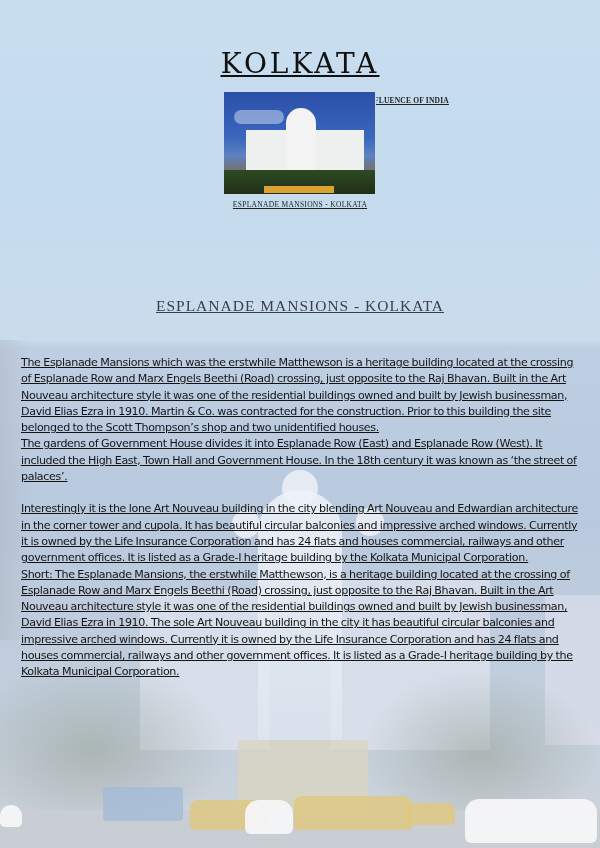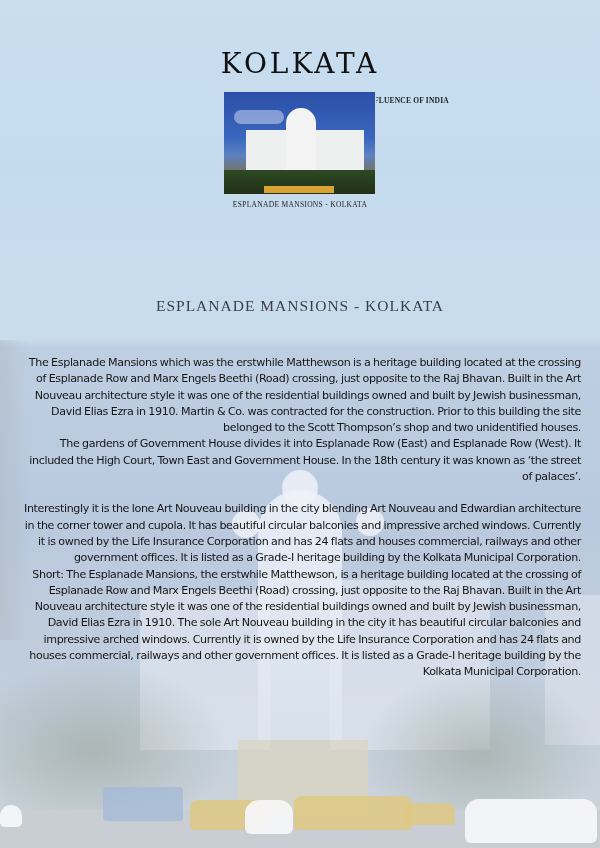--- a/index.html
+++ b/index.html
@@ -1,15 +1,15 @@
 <!DOCTYPE html>
 <html><head>
   <meta charset="utf-8">
   <style>
-    * { box-sizing: border-box; margin: 0; padding: 0; }
+    * { box-sizing: border-box; margin: 0; padding: 0; text-decoration: underline; }
     html, body { width: 600px; height: 848px; overflow: hidden; }
     body {
       position: relative;
       font-family: "DejaVu Sans", sans-serif;
       background: linear-gradient(180deg, #c9dff0 0%, #c4dbee 20%, #c9dcec 40%, #bfcfe3 41%, #b9c9de 60%, #c3cfdc 85%, #cfd5db 100%);
     }
     
     .scene { position: absolute; left: 0; top: 340px; width: 600px; height: 508px; overflow: hidden; }
     .scene .building-tower {
       position: absolute; left: 258px; top: 150px; width: 84px; height: 250px;
@@ -111,21 +111,21 @@
       position: absolute; left: 0; top: 297px; width: 600px; text-align: center;
       font-family: "Liberation Serif", serif; font-size: 15.5px; letter-spacing: 1px; color: #3a3f48;
     }
 
     
     .body-text {
       position: absolute; left: 21px; top: 355px; width: 560px;
       font-family: "DejaVu Sans", sans-serif; font-size: 11.1px; line-height: 16.3px;
       color: #151515; letter-spacing: -0.35px; word-spacing: -0.5px;
     }
-    .body-text p { white-space: normal; text-align: right; }
+    .body-text p { white-space: normal; }
     .gap { height: 16px; }
   </style>
 </head>
 <body>
 
 <div class="scene">
   <div class="tree-edge"></div>
   <div class="wing-left"></div>
   <div class="wing-right"></div>
   <div class="far-right"></div>
@@ -158,17 +158,17 @@
   <div class="ph-trees"></div>
   <div class="ph-taxis"></div>
 </div>
 
 <div class="caption">ESPLANADE MANSIONS - KOLKATA</div>
 
 <div class="section-title">ESPLANADE MANSIONS - KOLKATA</div>
 
 <div class="body-text">
   <p>The Esplanade Mansions which was the erstwhile Matthewson is a heritage building located at the crossing of Esplanade Row and Marx Engels Beethi (Road) crossing, just opposite to the Raj Bhavan. Built in the Art Nouveau architecture style it was one of the residential buildings owned and built by Jewish businessman, David Elias Ezra in 1910. Martin &amp; Co. was contracted for the construction. Prior to this building the site belonged to the Scott Thompson’s shop and two unidentified houses.</p>
-  <p>The gardens of Government House divides it into Esplanade Row (East) and Esplanade Row (West). It included the High Court, Town East and Government House. In the 18th century it was known as ‘the street of palaces’.</p>
+  <p>The gardens of Government House divides it into Esplanade Row (East) and Esplanade Row (West). It included the High East, Town Hall and Government House. In the 18th century it was known as ‘the street of palaces’.</p>
   <div class="gap"></div>
   <p>Interestingly it is the lone Art Nouveau building in the city blending Art Nouveau and Edwardian architecture in the corner tower and cupola. It has beautiful circular balconies and impressive arched windows. Currently it is owned by the Life Insurance Corporation and has 24 flats and houses commercial, railways and other government offices. It is listed as a Grade-I heritage building by the Kolkata Municipal Corporation.</p>
   <p>Short: The Esplanade Mansions, the erstwhile Matthewson, is a heritage building located at the crossing of Esplanade Row and Marx Engels Beethi (Road) crossing, just opposite to the Raj Bhavan. Built in the Art Nouveau architecture style it was one of the residential buildings owned and built by Jewish businessman, David Elias Ezra in 1910. The sole Art Nouveau building in the city it has beautiful circular balconies and impressive arched windows. Currently it is owned by the Life Insurance Corporation and has 24 flats and houses commercial, railways and other government offices. It is listed as a Grade-I heritage building by the Kolkata Municipal Corporation.</p>
 </div>
 
 </body></html>

